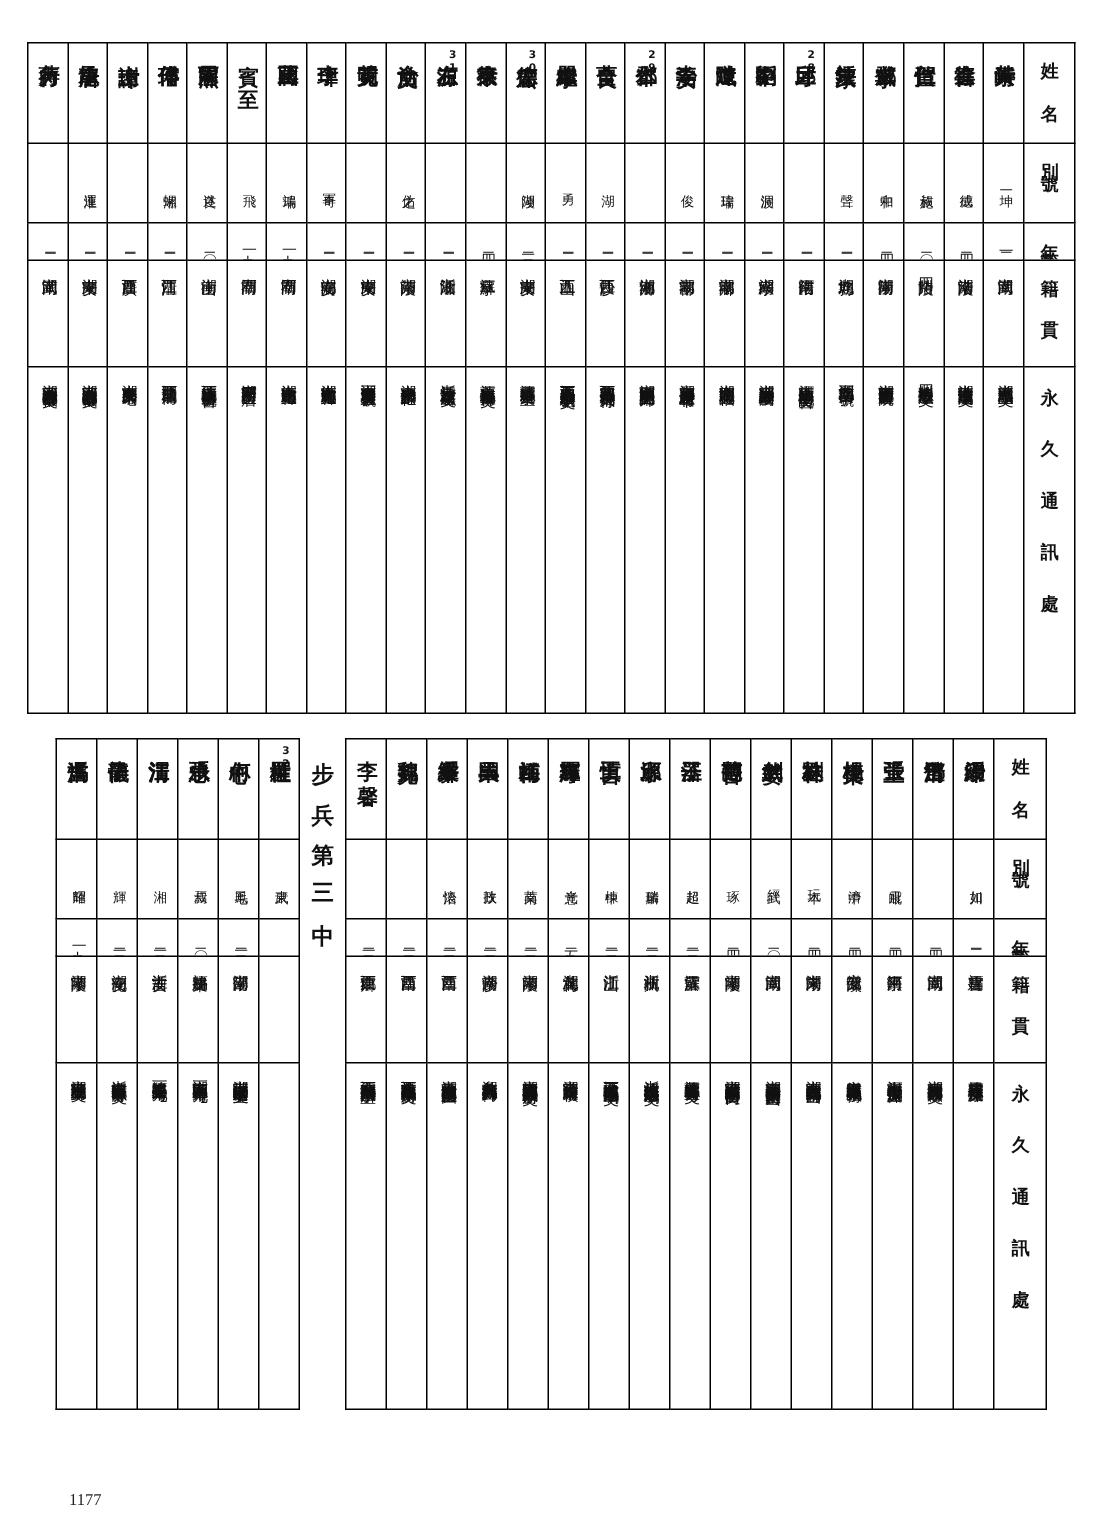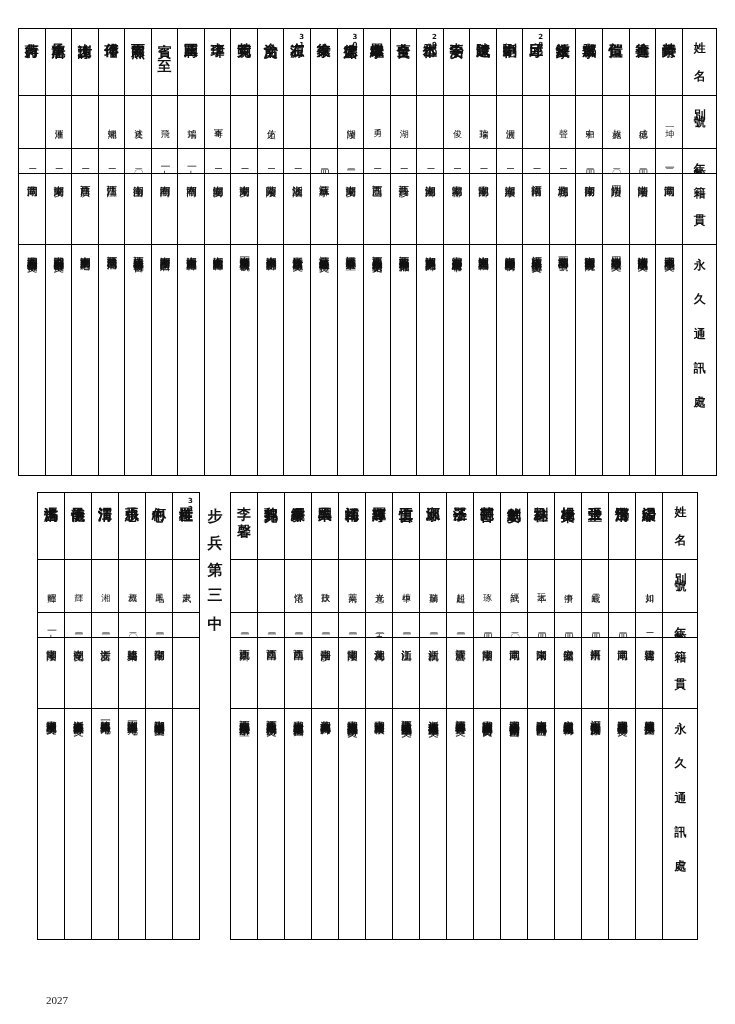--- a/index.html
+++ b/index.html
@@ -1340,14 +1340,14 @@
           </td>
           <td class="hdr addrhdr" style="width: 34px; height: 230px;">
             <div class="cellwrap">
               <div class="v">永 久 通 訊 處</div>
             </div>
           </td>
         </tr>
       </tbody>
   </table>
 
-  <div class="pageno">2027</div>
+  <div class="pageno">1177</div>
 </div>
 
 </body></html>

